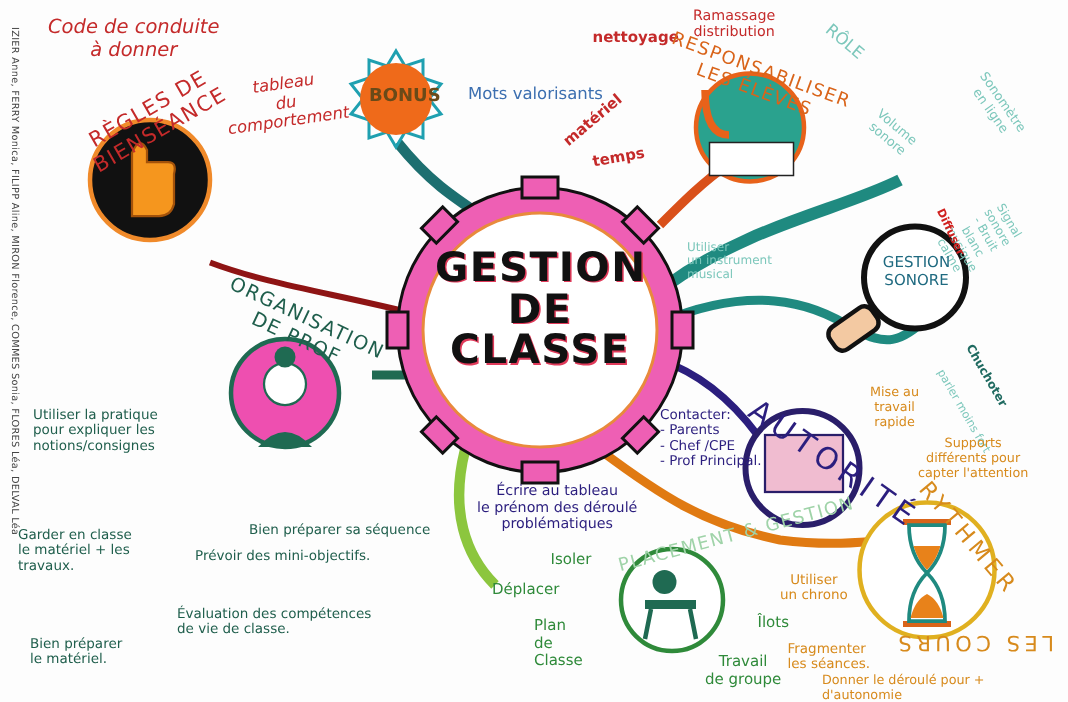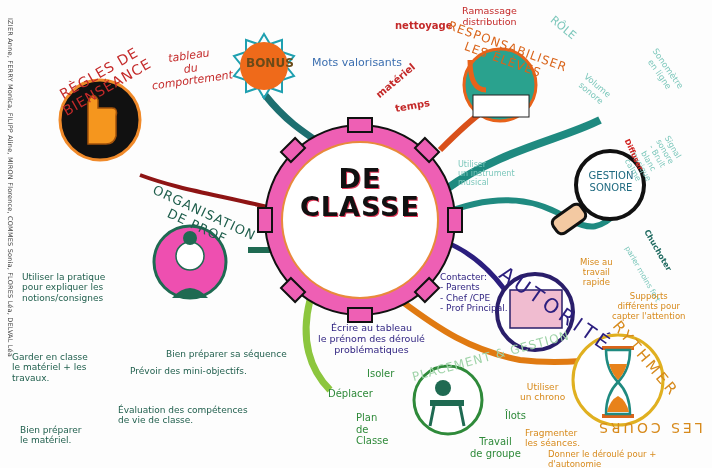--- a/index.html
+++ b/index.html
@@ -107,24 +107,27 @@
       <path d="M609 364 L627 364 Q624 374 618 380 Q612 374 609 364 Z" fill="#e8821a"></path>
       <path d="M607 412 L629 412 Q626 400 618 396 Q610 400 607 412 Z" fill="#e8821a"></path>
     </g>
   </svg>
 
   <div class="credits">
       <span>IZIER Anne, FERRY Monica, FILIPP Aline, MIRON Florence, COMMES Sonia, FLORES Léa, DELVAL Léa</span>
     </div>
 
   <div class="hub-title">
+    <div>GESTION</div>
     <div>DE</div>
     <div>CLASSE</div>
   </div>
 
+  <div class="t red" style="left:32px;top:12px;font-size:13px;font-style:italic;text-align:center;">Code de conduite
+à donner</div>
   <div class="t red" style="left:150px;top:50px;font-size:11px;font-style:italic;text-align:center;transform:rotate(-8deg);">tableau
 du
 comportement</div>
   <div class="t red" style="left:38px;top:64px;font-size:14px;width:130px;text-align:center;letter-spacing:1px;transform:rotate(-30deg);">RÈGLES DE BIENSÉANCE</div>
   <span class="t" style="left:88px;top:106px;font-size:26px;"></span>
 
   <div class="t" style="left:246px;top:57px;font-size:12px;color:#6a4a18;font-weight:bold;">BONUS</div>
   <div class="t blue" style="left:312px;top:57px;font-size:11px;">Mots valorisants</div>
 
   <div class="t red" style="left:395px;top:20px;font-size:10px;font-weight:bold;">nettoyage</div>

